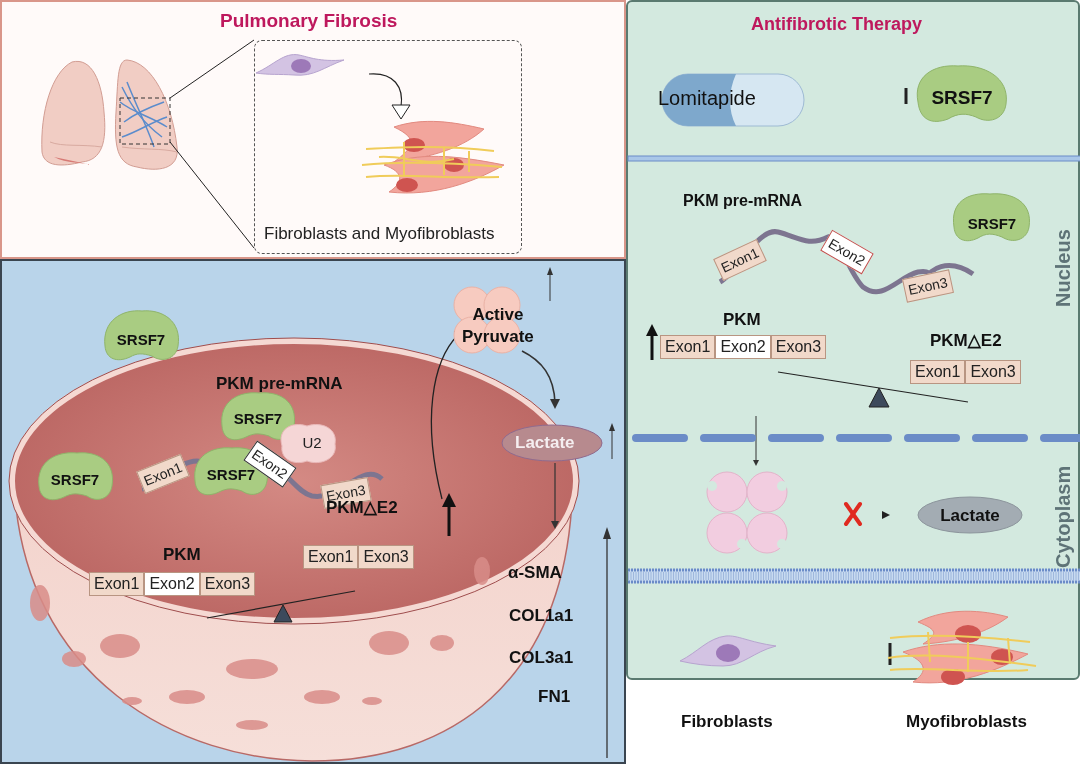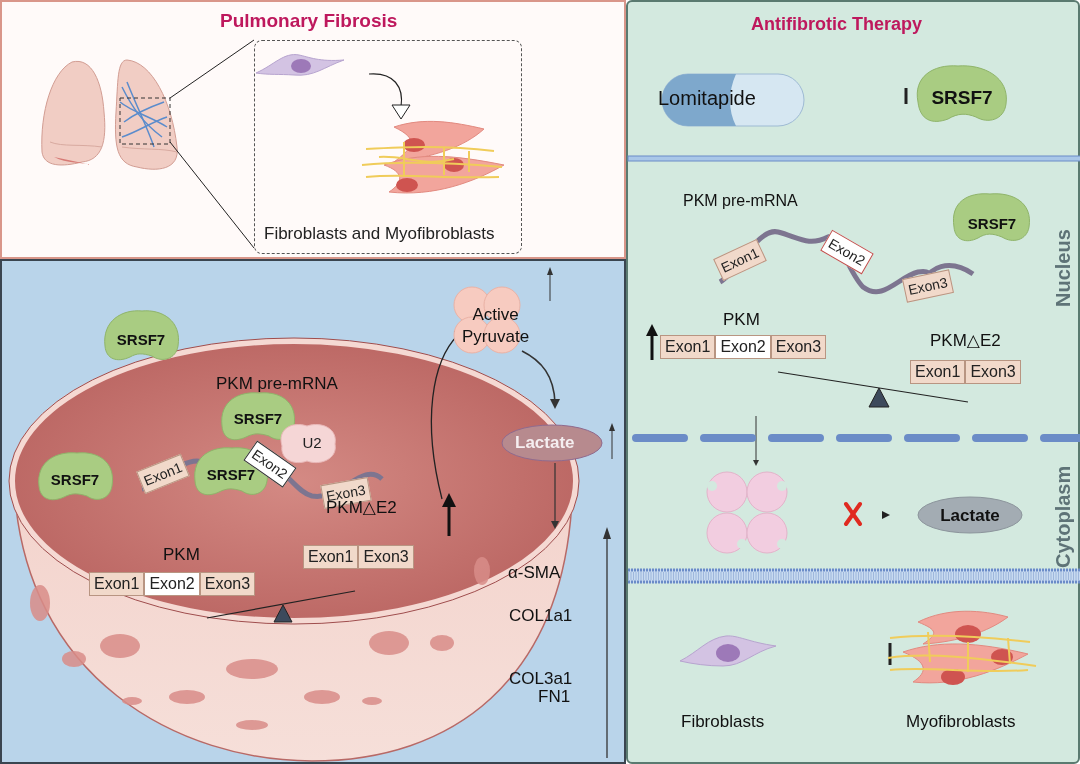--- a/index.html
+++ b/index.html
@@ -1,23 +1,23 @@
 <!DOCTYPE html>
 <html><head>
 <meta charset="utf-8">
 <style>
   html, body { margin: 0; padding: 0; }
   body { width: 1080px; height: 764px; position: relative; overflow: hidden; background: #fff; font-family: "Liberation Sans", sans-serif; }
   .panel { position: absolute; box-sizing: border-box; }
   #p-top { left: 0; top: 0; width: 626px; height: 259px; background: #fffaf9; border: 2px solid #d9968a; }
   #p-bottom { left: 0; top: 259px; width: 626px; height: 505px; background: #b9d4ea; border: 2px solid #3a4550; border-top-width: 2px; }
-  #p-right { left: 626px; top: 0; width: 454px; height: 764px; background: #d3e9df; border: 2px solid #5a7a70; border-radius: 6px; }
+  #p-right { left: 626px; top: 0; width: 454px; height: 680px; background: #d3e9df; border: 2px solid #5a7a70; border-radius: 6px; }
   .abs { position: absolute; }
   .title { font-weight: bold; font-size: 19px; color: #be185d; white-space: nowrap; }
-  .lbl { font-weight: normal; color: #111; white-space: nowrap; font-size: 17px; }
+  .lbl { font-weight: bold; color: #111; white-space: nowrap; font-size: 17px; }
   .exon { position: absolute; background: #f1d9ca; border: 1px solid #b89582; font-size: 16px; color: #222; padding: 1px 3px; white-space: nowrap; box-sizing: border-box; line-height: 20px; }
   .exon.white { background: #ffffff; border-color: #c0504d; }
   .exrow { position: absolute; display: flex; }
   .exrow .exon { position: static; padding: 1px 4px; }
   .exrow .exon.mid { background: #fff; }
   .side-label { position: absolute; font-weight: bold; font-size: 20px; color: #5e7377; transform: rotate(-90deg); transform-origin: left top; white-space: nowrap; }
   svg { position: absolute; overflow: visible; }
   .protein-text { font-weight: bold; font-size: 15px; fill: #111; font-family: "Liberation Sans", sans-serif; }
 </style>
 </head>
@@ -178,21 +178,21 @@
   </div>
 
   <div class="abs lbl" style="left:460px;top:43px;text-align:center;line-height:22px;">
     <div>Active</div>
     <div>Pyruvate</div>
   </div>
   <div class="abs" style="left:513px;top:172px;font-weight:bold;font-size:17px;color:#f5eef0;">Lactate</div>
 
   <div class="abs lbl" style="left:506px;top:302px;">α-SMA</div>
   <div class="abs lbl" style="left:507px;top:345px;">COL1a1</div>
-  <div class="abs lbl" style="left:507px;top:408px;">COL3a1</div>
+  <div class="abs lbl" style="left:507px;top:387px;">COL3a1</div>
   <div class="abs lbl" style="left:527px;top:426px;margin-left:9px;">FN1</div>
 </div>
 
 <div class="panel" id="p-right">
   <div class="abs title" style="left:123px;top:12px;font-size:18px;">Antifibrotic Therapy</div>
 
   <svg style="left:0;top:0;" width="454" height="764">
 
     <g>
       <rect x="34" y="72" width="142" height="52" rx="26" fill="#d6e7f2" stroke="#9ebad4"></rect>

